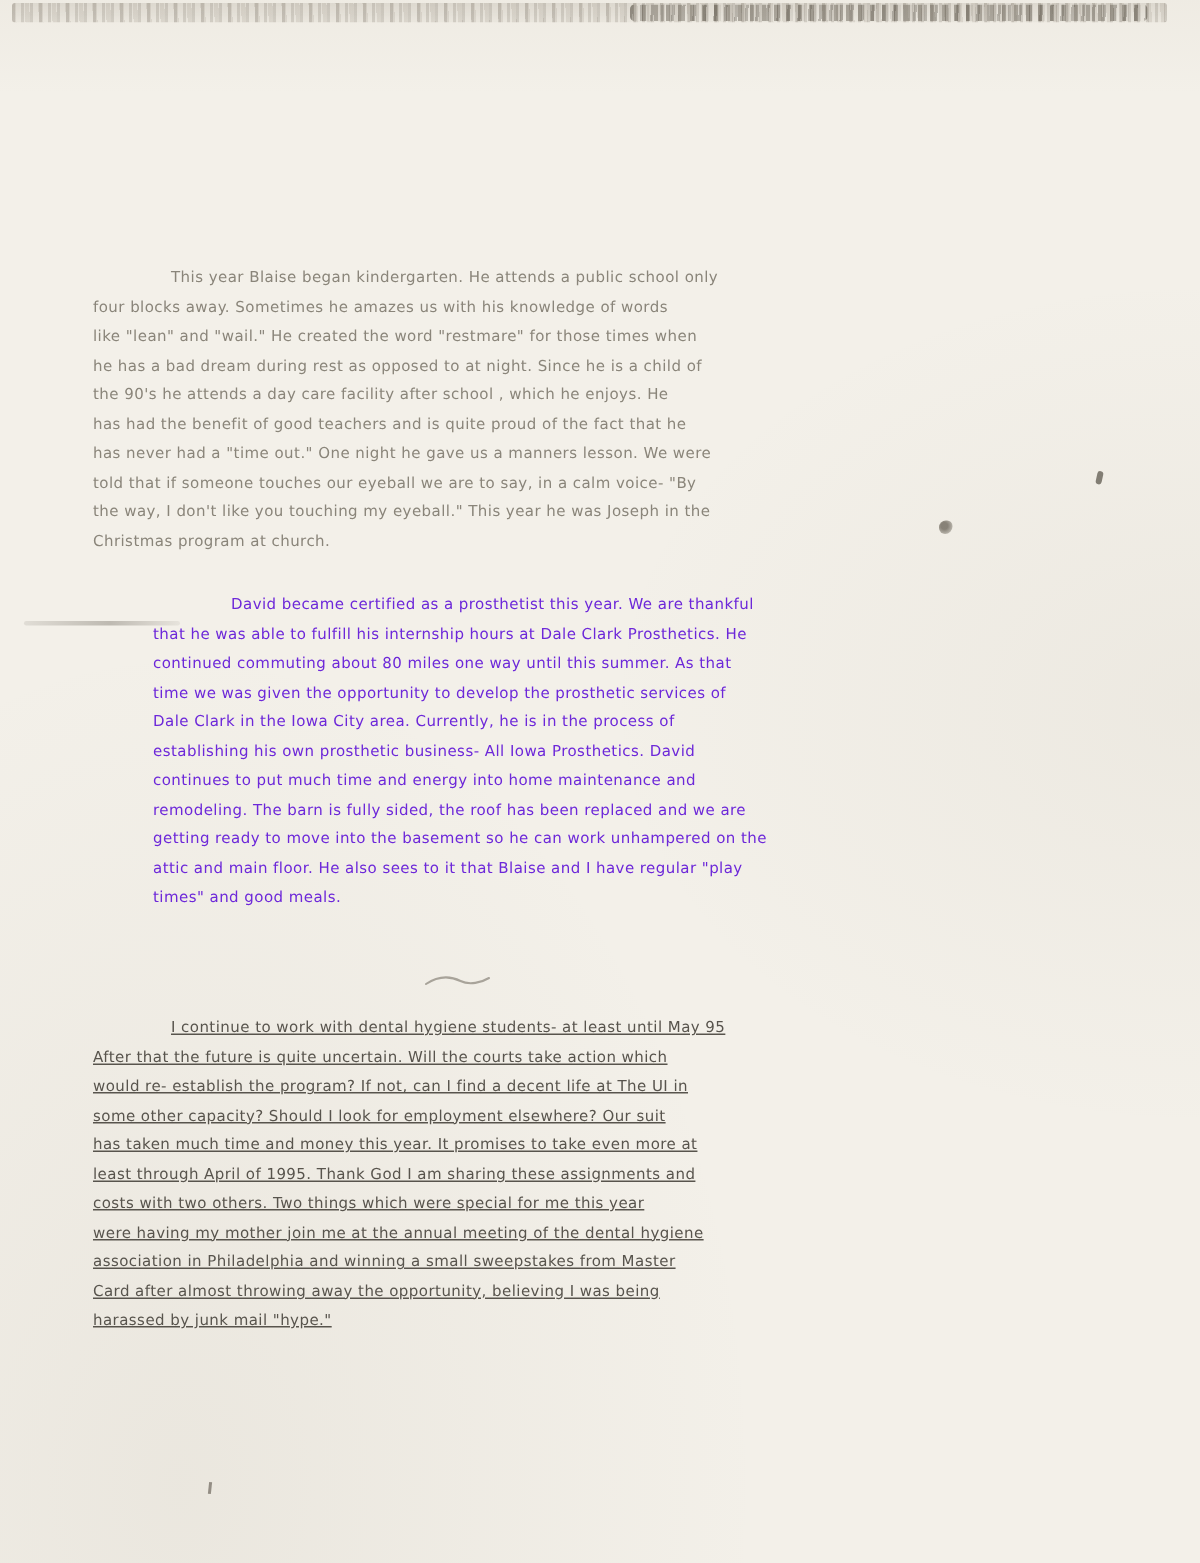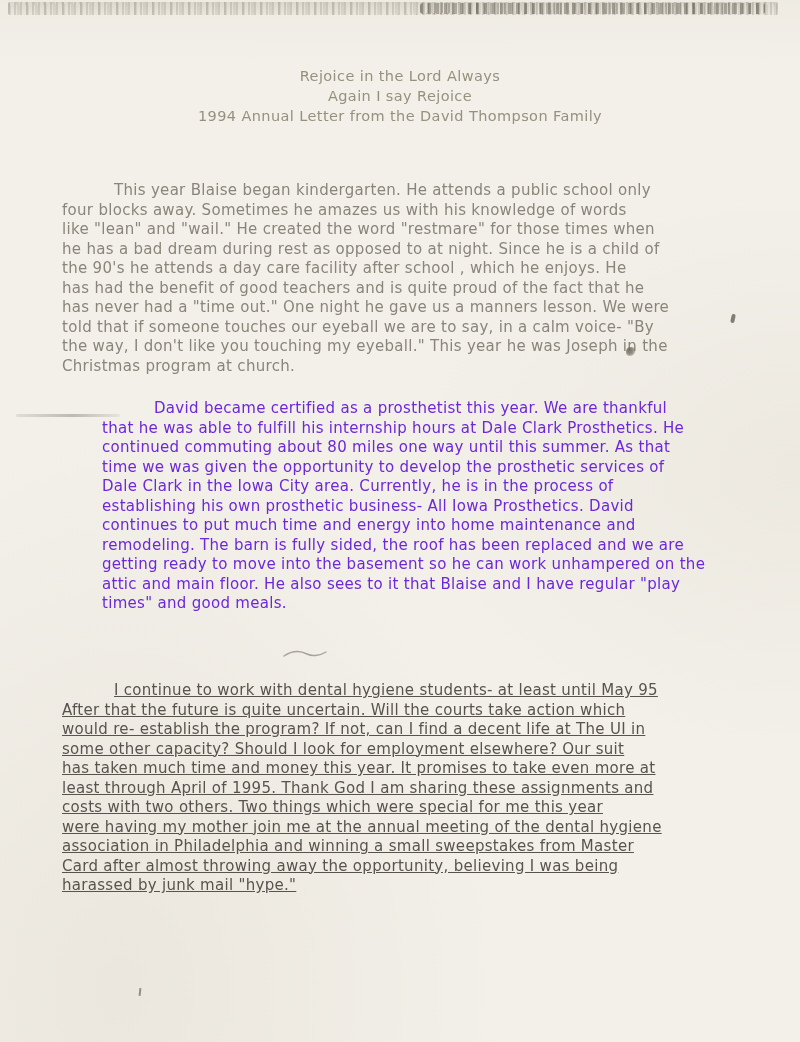--- a/index.html
+++ b/index.html
@@ -48,21 +48,21 @@
     text-align: center;
     font-size: 14.5px;
     line-height: 20px;
     letter-spacing: 0.4px;
     color: #96907f;
   }
   .para {
     position: absolute;
     left: 62px;
     width: 712px;
-    font-size: 15px;
+    font-size: 10px;
     line-height: 19.5px;
     letter-spacing: 0.3px;
     white-space: pre-line;
     text-indent: 52px;
     color: #8a857a;
   }
   .para-1 { top: 166px; }
   .para-2 { top: 384px; color: #6d28d9; margin-left: 40px; }
   .para-3 { top: 666px; color: #58544d; text-decoration: underline; }
   
@@ -92,25 +92,20 @@
 </head>
 <body>
 
 <div class="page">
 
   <div class="paper-shade"></div>
 
   <div class="artifact scan-band"></div>
   <div class="artifact scan-band-dark"></div>
 
-  <div class="letter-title">
-    <div>Rejoice in the Lord Always</div>
-    <div>Again I say Rejoice</div>
-    <div>1994 Annual Letter from the David Thompson Family</div>
-  </div>
 
   <p class="para para-1">This year Blaise began kindergarten.  He attends a public school only
 four blocks away.  Sometimes he amazes us with his knowledge of words
 like "lean" and "wail."  He created the word "restmare" for those times when
 he has a bad dream during rest as opposed to at night.  Since he is a child of
 the 90's he attends a day care facility after school , which he enjoys.  He
 has had the benefit of good teachers and is quite proud of the fact that he
 has never had a "time out."  One night he gave us a manners lesson.  We were
 told that if someone touches our eyeball we are to say, in a calm voice- "By
 the way, I don't like you touching my eyeball." This year he was Joseph in the

